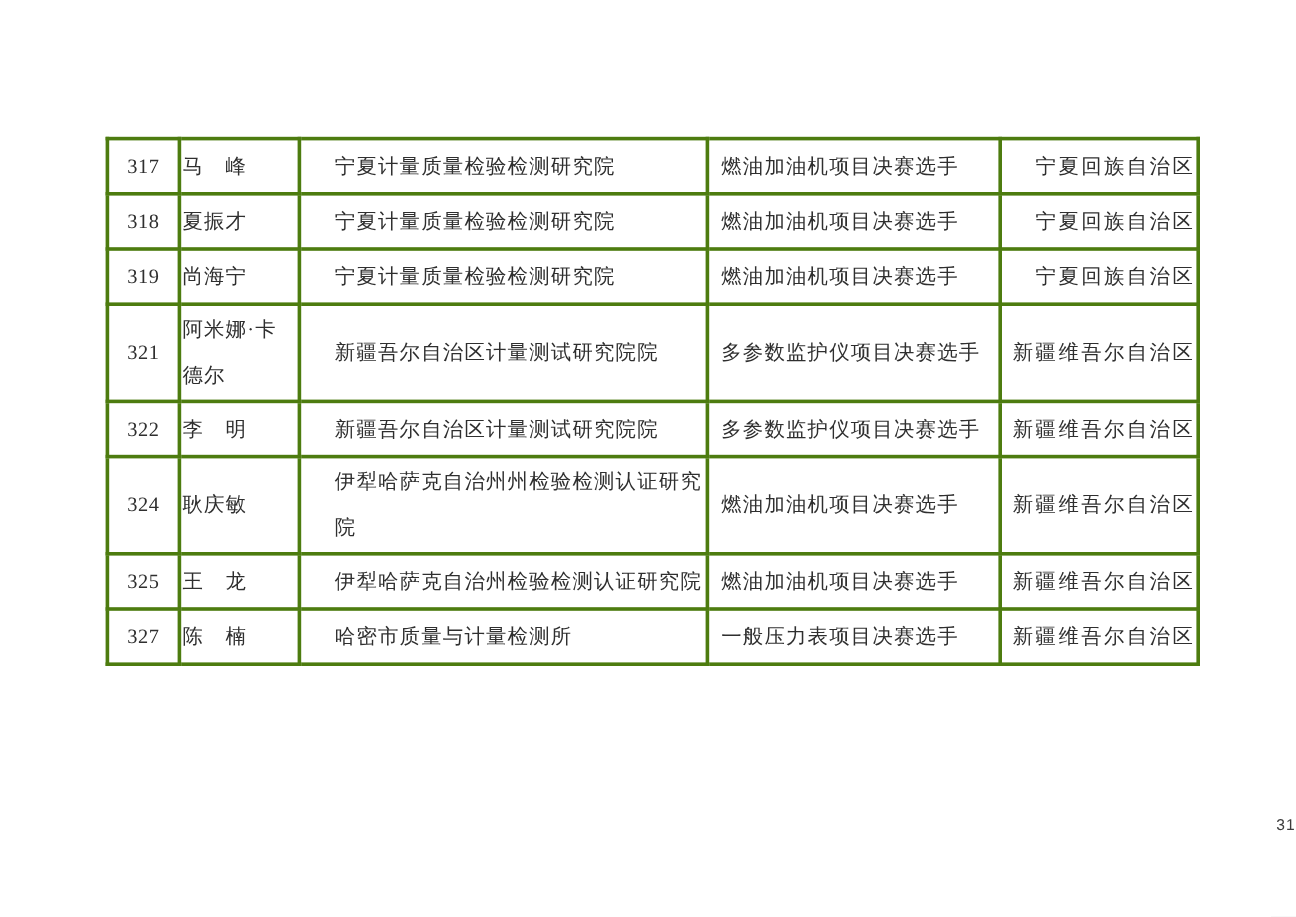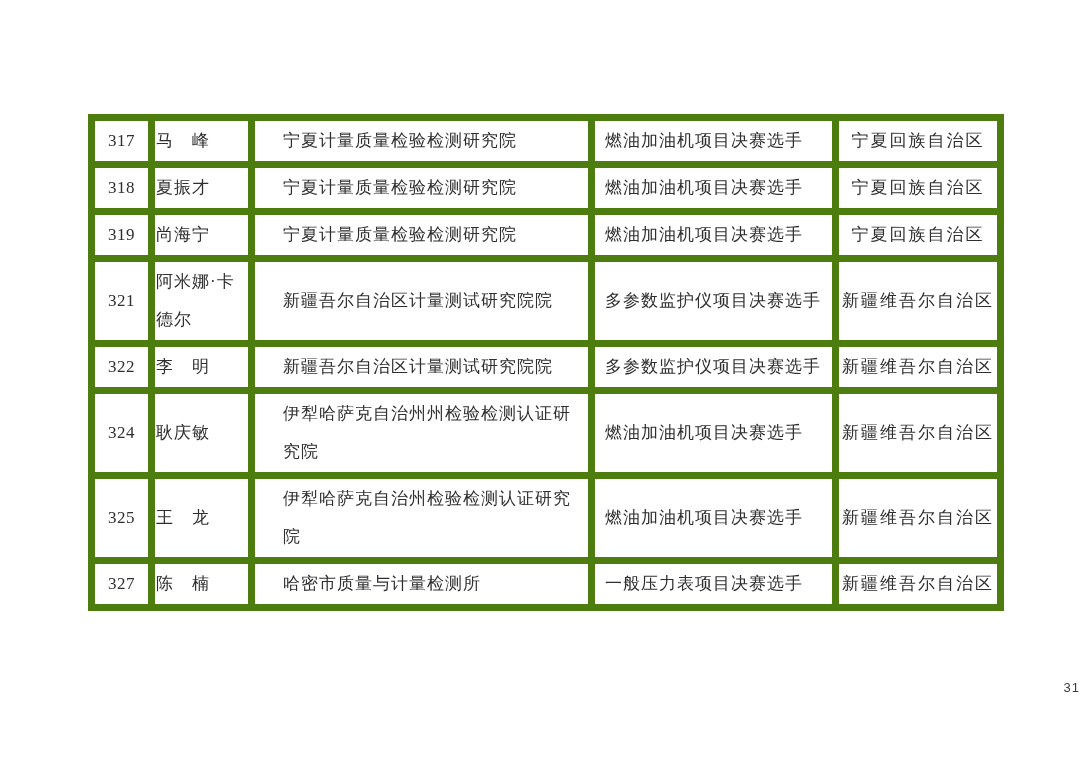--- a/index.html
+++ b/index.html
@@ -18,21 +18,21 @@
   }
   table.roster {
     position: absolute;
     left: 88px;
     top: 114px;
     width: 909px;
     border-collapse: collapse;
     table-layout: fixed;
   }
   table.roster td {
-    border: 7px solid #4d7c0f;
+    border: 3px solid #4d7c0f;
     font-size: 17px;
     color: #2f2f2f;
     vertical-align: middle;
     overflow: hidden;
     line-height: 38px;
   }
   tr.row-normal { height: 46px; }
   tr.row-tall   { height: 81px; }
   col.w-num    { width: 60px; }
   col.w-name   { width: 100px; }
@@ -53,21 +53,21 @@
     padding-left: 28px;
     letter-spacing: 1px;
   }
   td.c-proj {
     text-align: left;
     padding-left: 10px;
     letter-spacing: 1px;
     margin-left: 40px;
   }
   td.c-region {
-    text-align: center;
+    text-align: right;
     letter-spacing: 2px;
   }
   .page-number {
     position: absolute;
     left: 0;
     right: 0;
     top: 680px;
     text-align: right;
     font-family: Liberation Sans, sans-serif;
     font-size: 13px;

